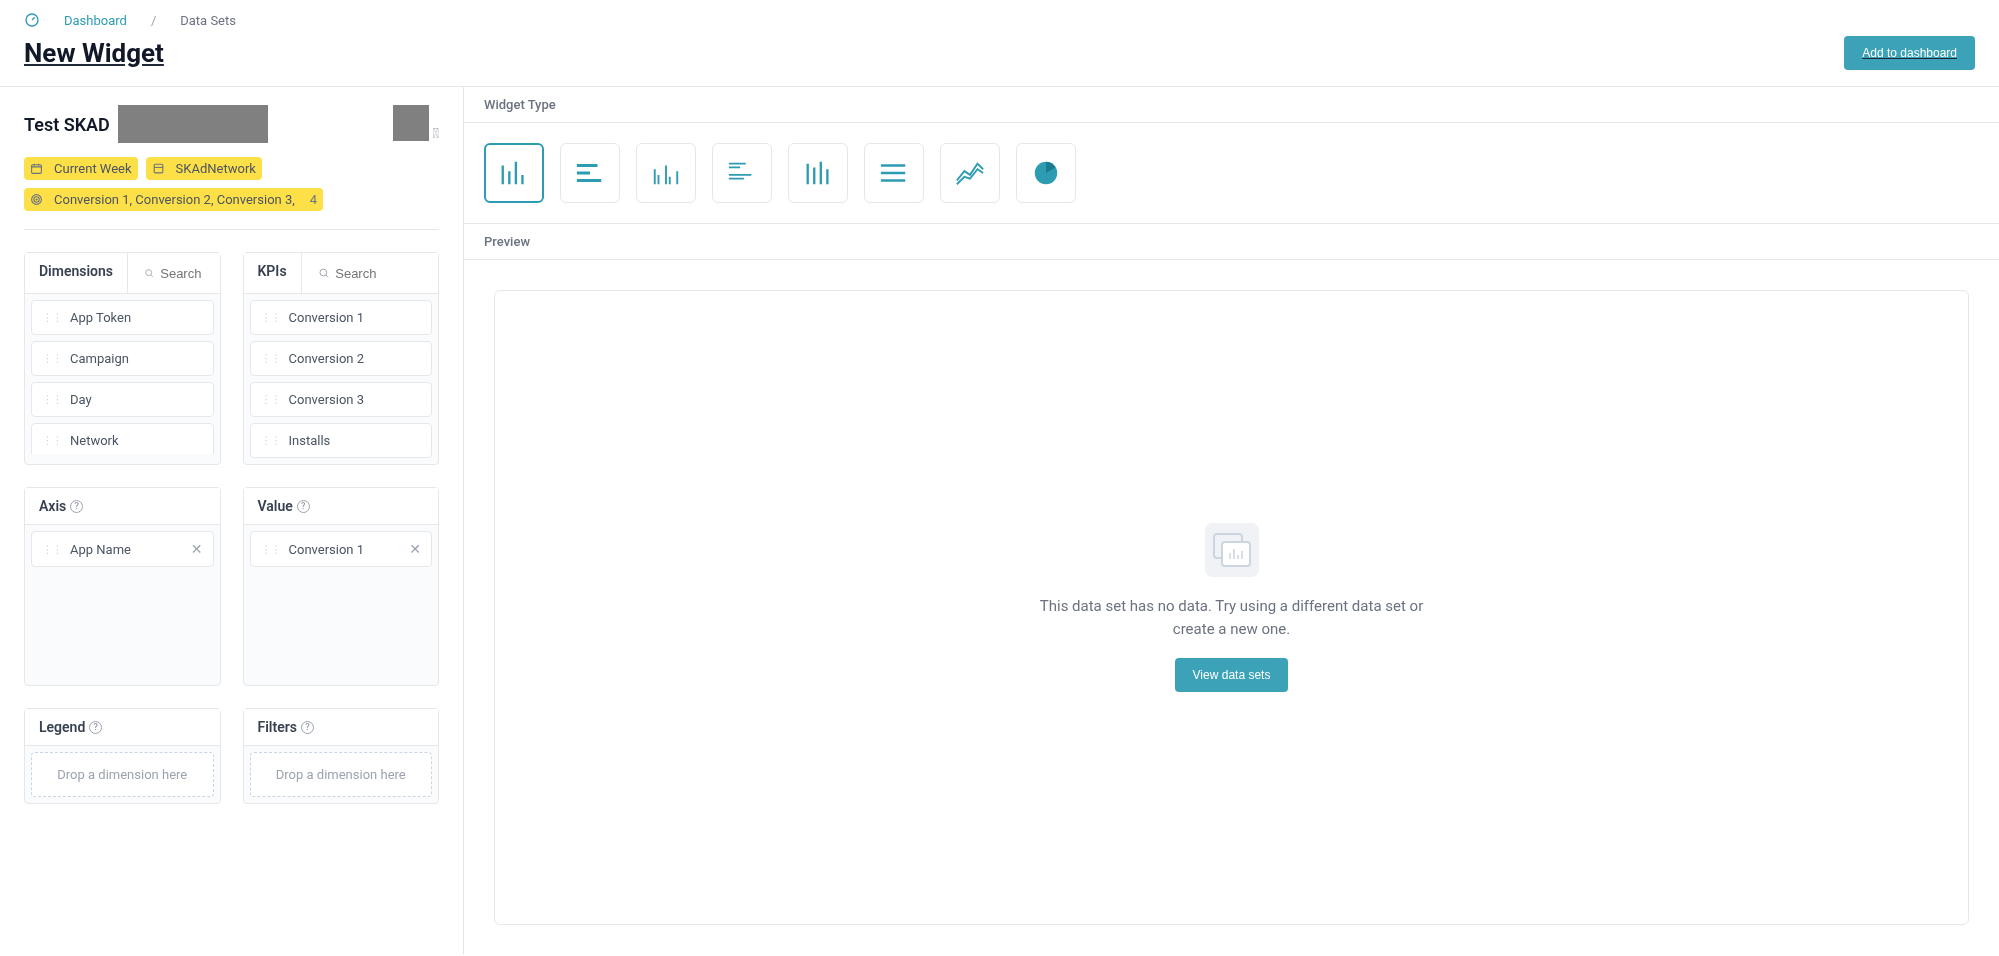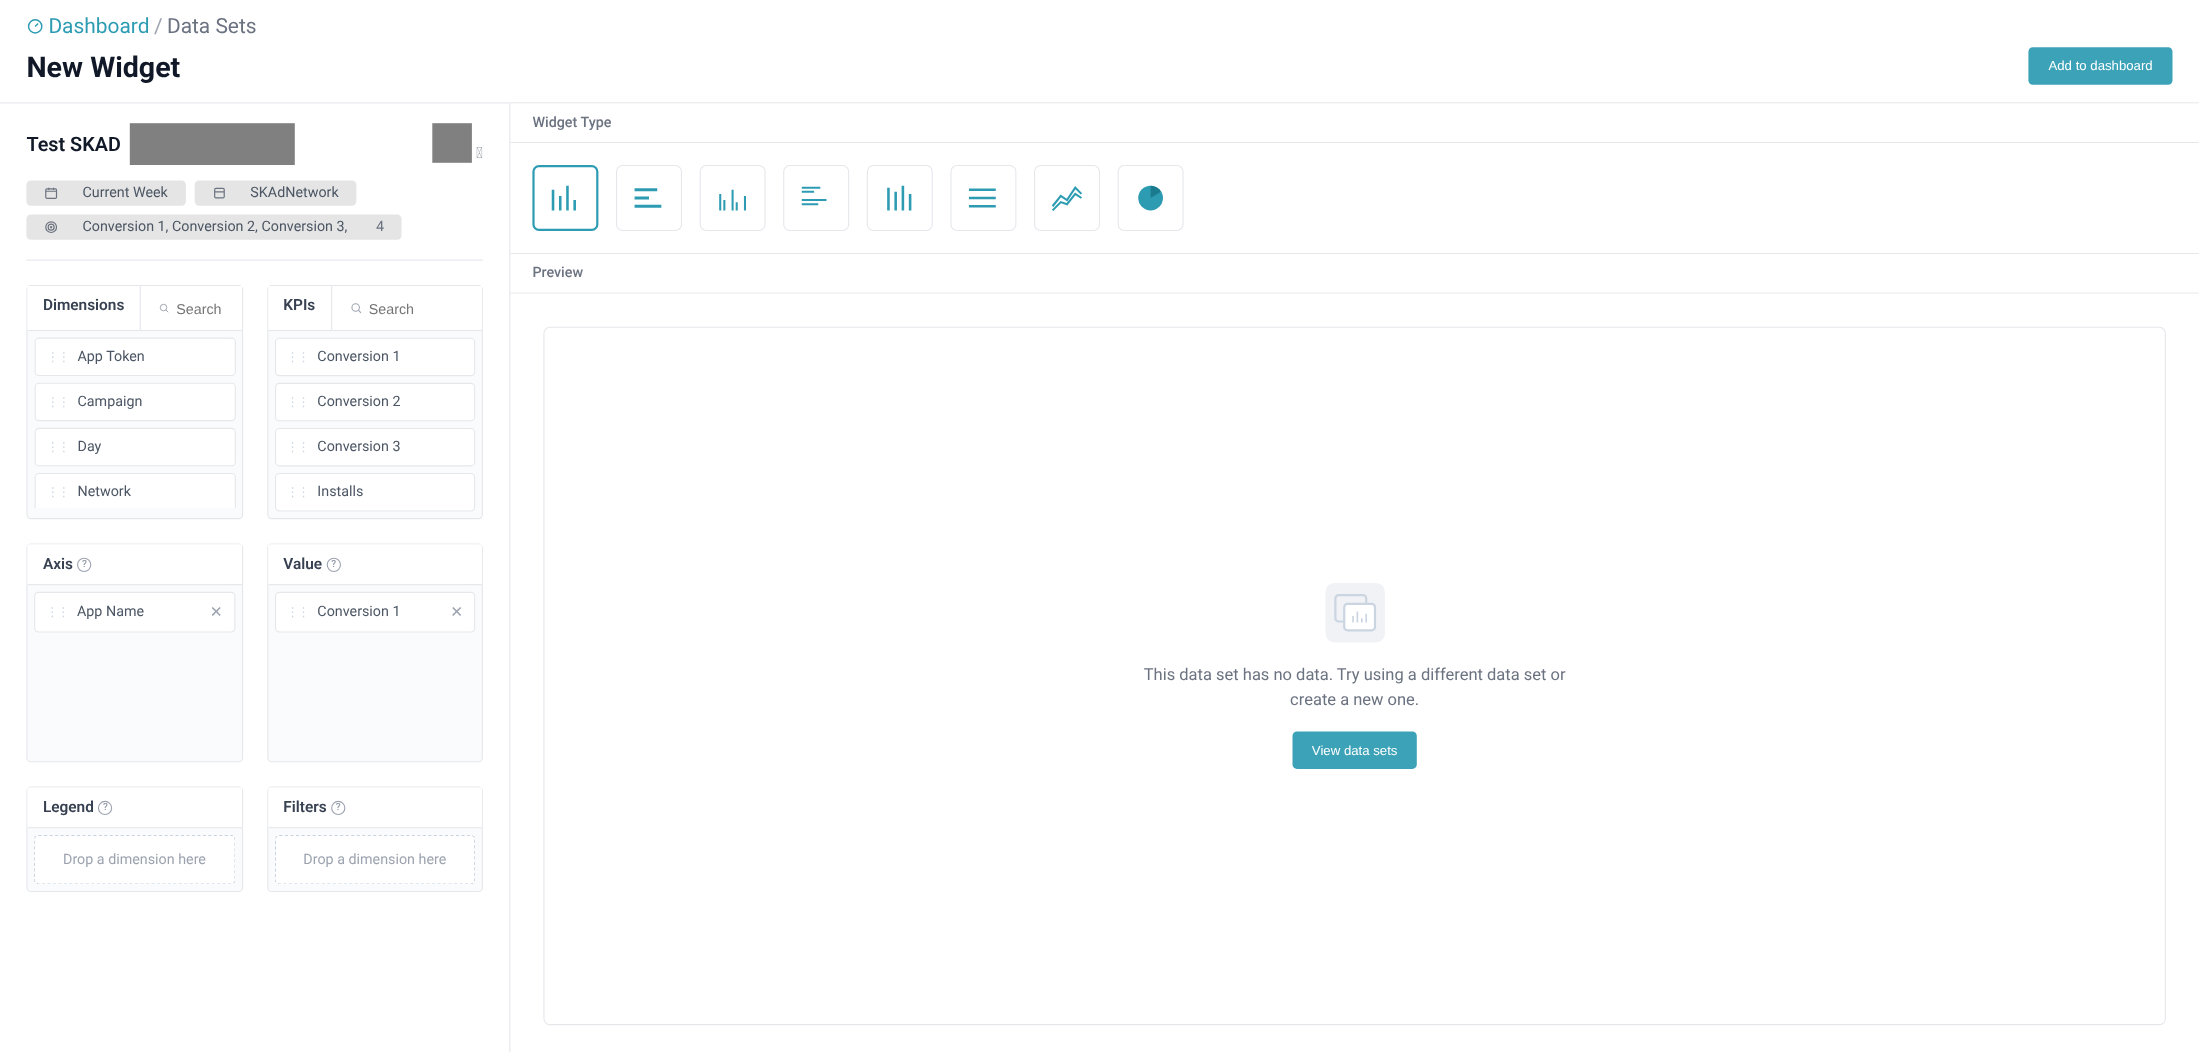--- a/index.html
+++ b/index.html
@@ -9,29 +9,29 @@
   color: #1f2937;
   font-size: 14px;
 }
 .header {
   padding: 12px 24px 16px;
   border-bottom: 1px solid #e5e7eb;
 }
 .breadcrumb {
   display: flex;
   align-items: center;
-  gap: 4px;
-  font-size: 19px;
+  gap: 24px;
+  font-size: 13px;
   color: #6b7280;
   margin-bottom: 8px;
 }
 .breadcrumb a { color: #2d9cb3; text-decoration: none; }
 .breadcrumb .sep { color: #9ca3af; }
 .breadcrumb-icon { width:16px; height:16px; color:#2d9cb3; }
-.title-row { display:flex; justify-content:space-between; align-items:flex-end; }
+.title-row { display:flex; justify-content:space-between; align-items:center;text-decoration:underline; }
 .page-title { font-size: 26px; font-weight: 700; color:#111827; }
 .btn-primary {
   background:#3ca2b8;
   color:#fff;
   border:none;
   border-radius:4px;
   padding:10px 18px;
   font-size:12px;
   cursor:pointer;
 }
@@ -52,24 +52,24 @@
 .dataset-title { font-size:18px; font-weight:600; color:#111827; }
 .redact { width:150px; height:38px; background:#808080; display:inline-block; }
 .app-indicator { display:flex; align-items:flex-end; gap:4px; }
 .app-square { width:36px; height:36px; background:#808080; }
 .apple-icon { color:#9ca3af; font-size:14px; }
 
 .chips { display:flex; flex-wrap:wrap; gap:8px; margin-bottom:18px;}
 .chip {
   display:inline-flex;
   align-items:center;
-  gap:22px;
-  background:#e5e5e5;
+  gap:11px;
+  background:#fde047;
   color:#4b5563;
-  padding:4px 16px;
+  padding:4px 6px;
   border-radius:4px;
   font-size:13px;
 }
 .chip-icon { width:13px; height:13px; color:#6b7280; flex-shrink:0; }
 .chip .count { color:#6b7280; margin-left:4px;}
 
 .divider { border:none; border-top:1px solid #e5e7eb; margin-bottom:22px; }
 
 .panel-grid { display:grid; grid-template-columns: 1fr 1fr; gap:22px; }
 .box {

